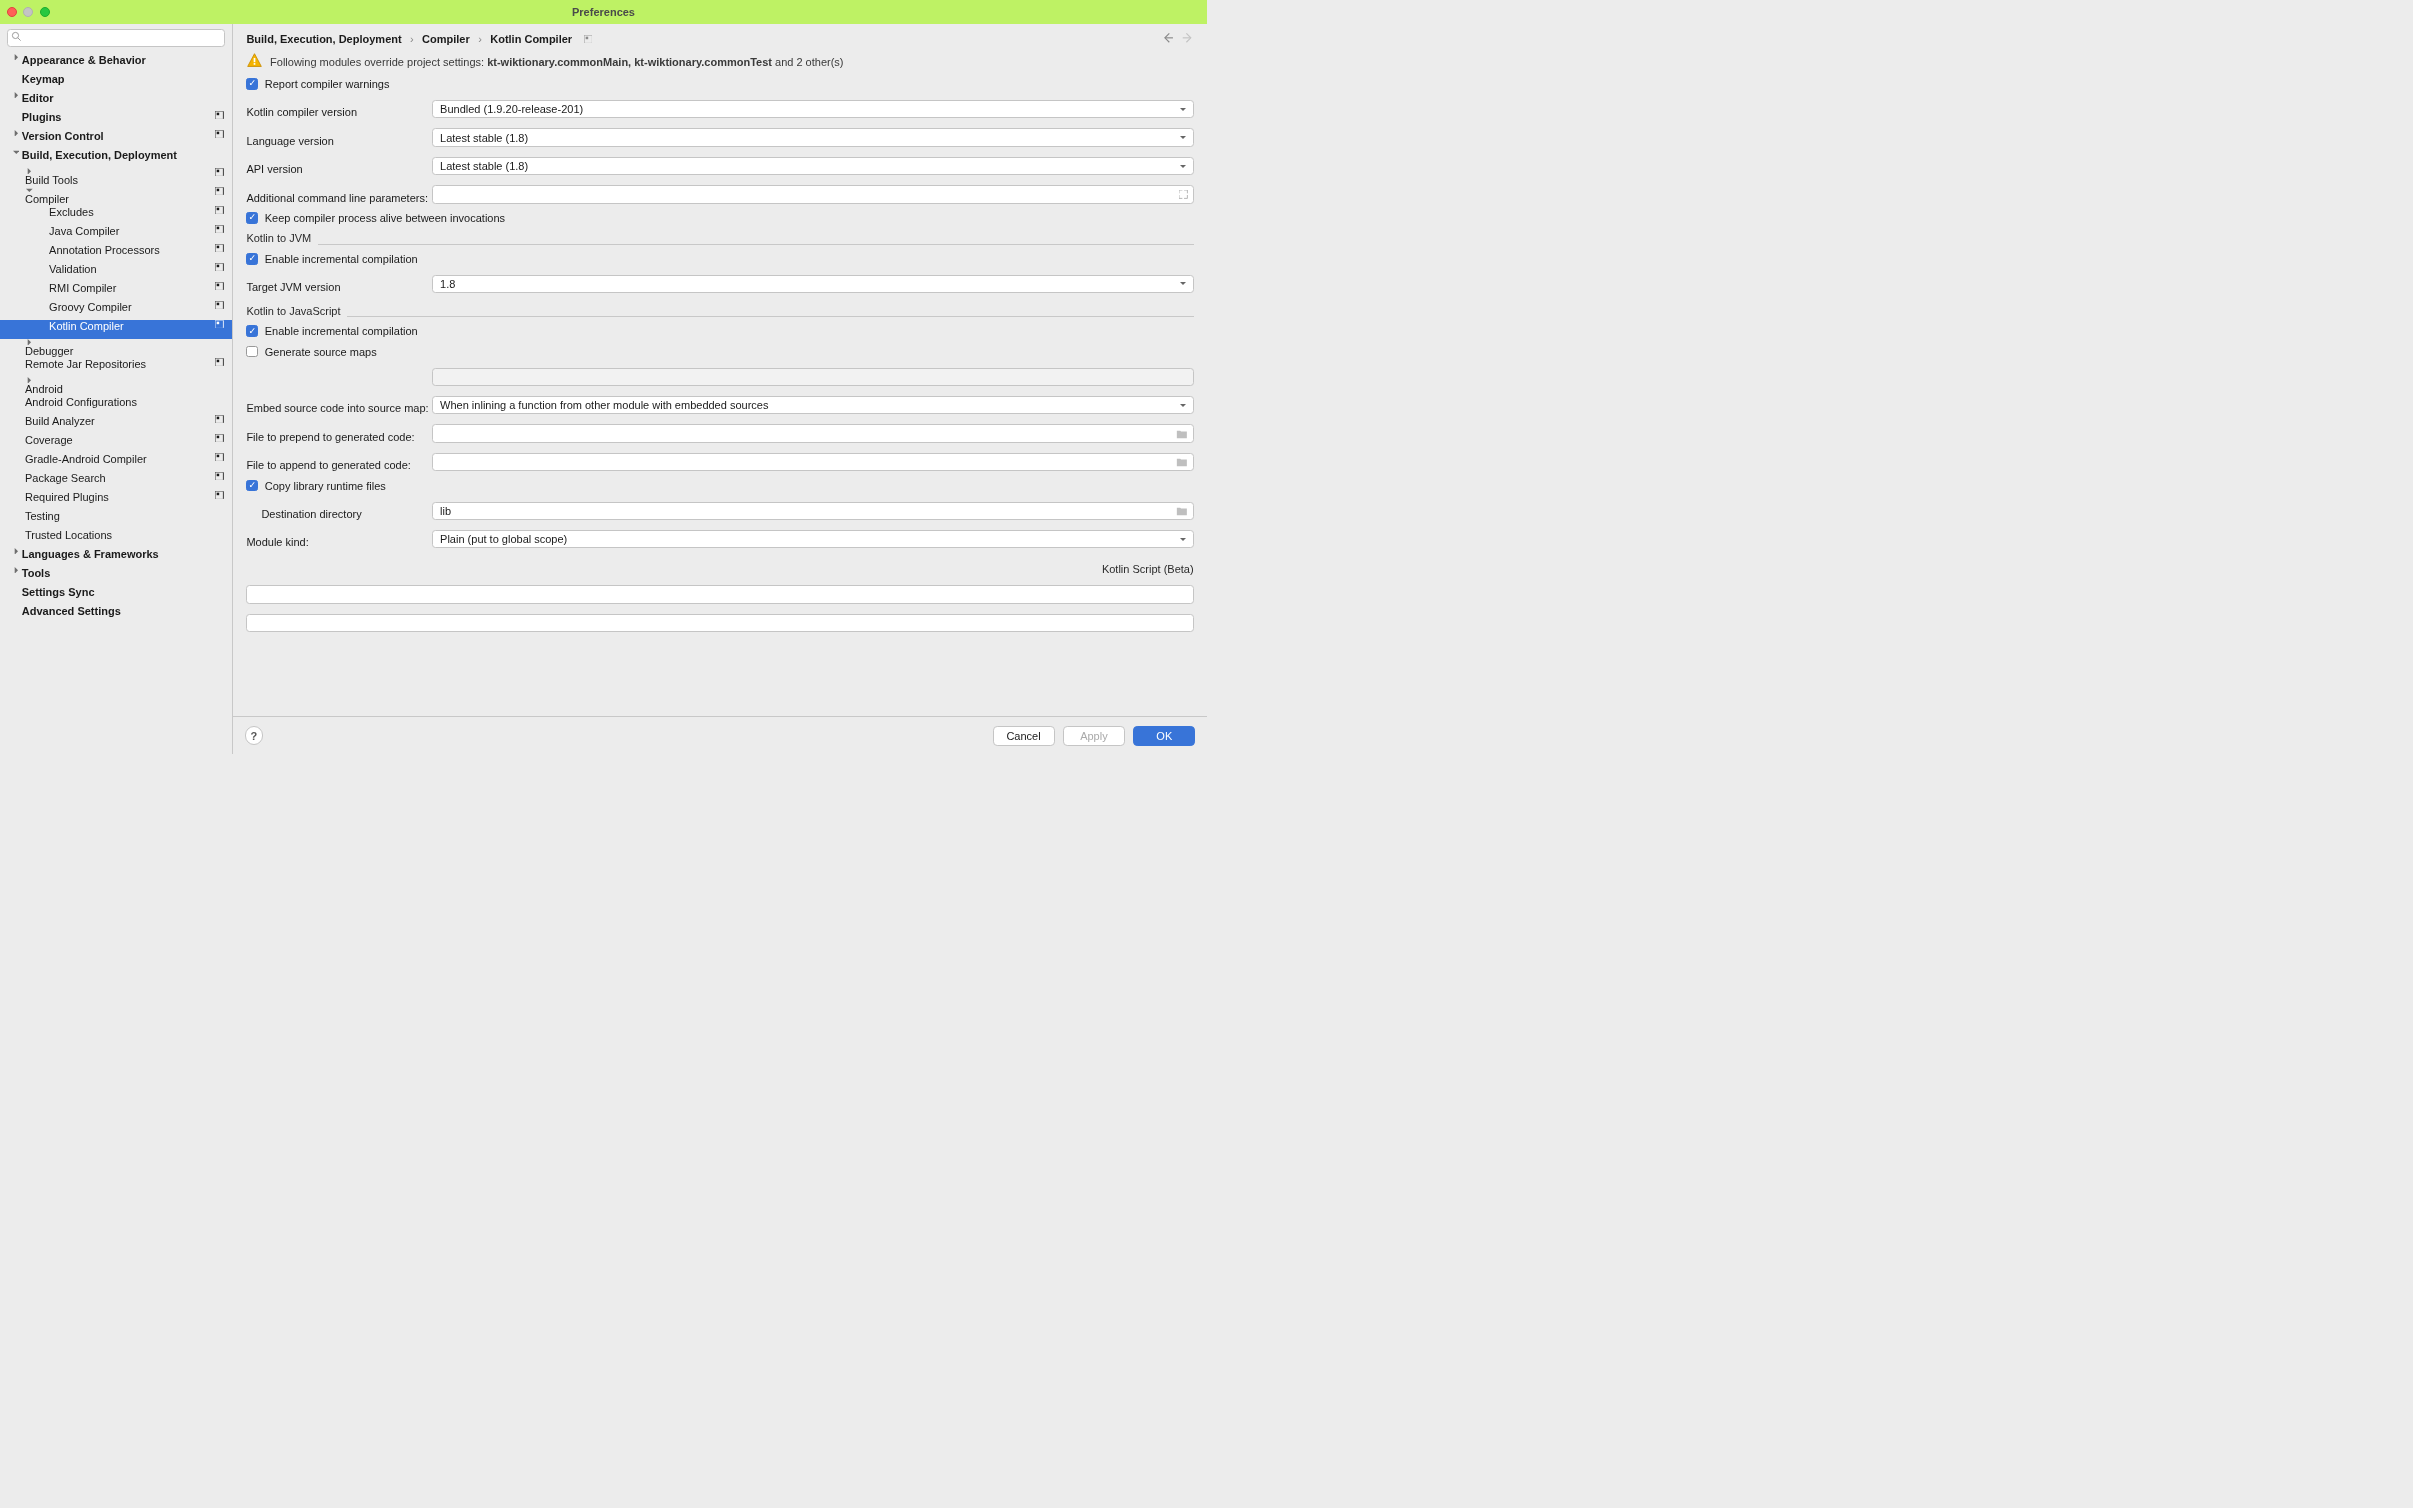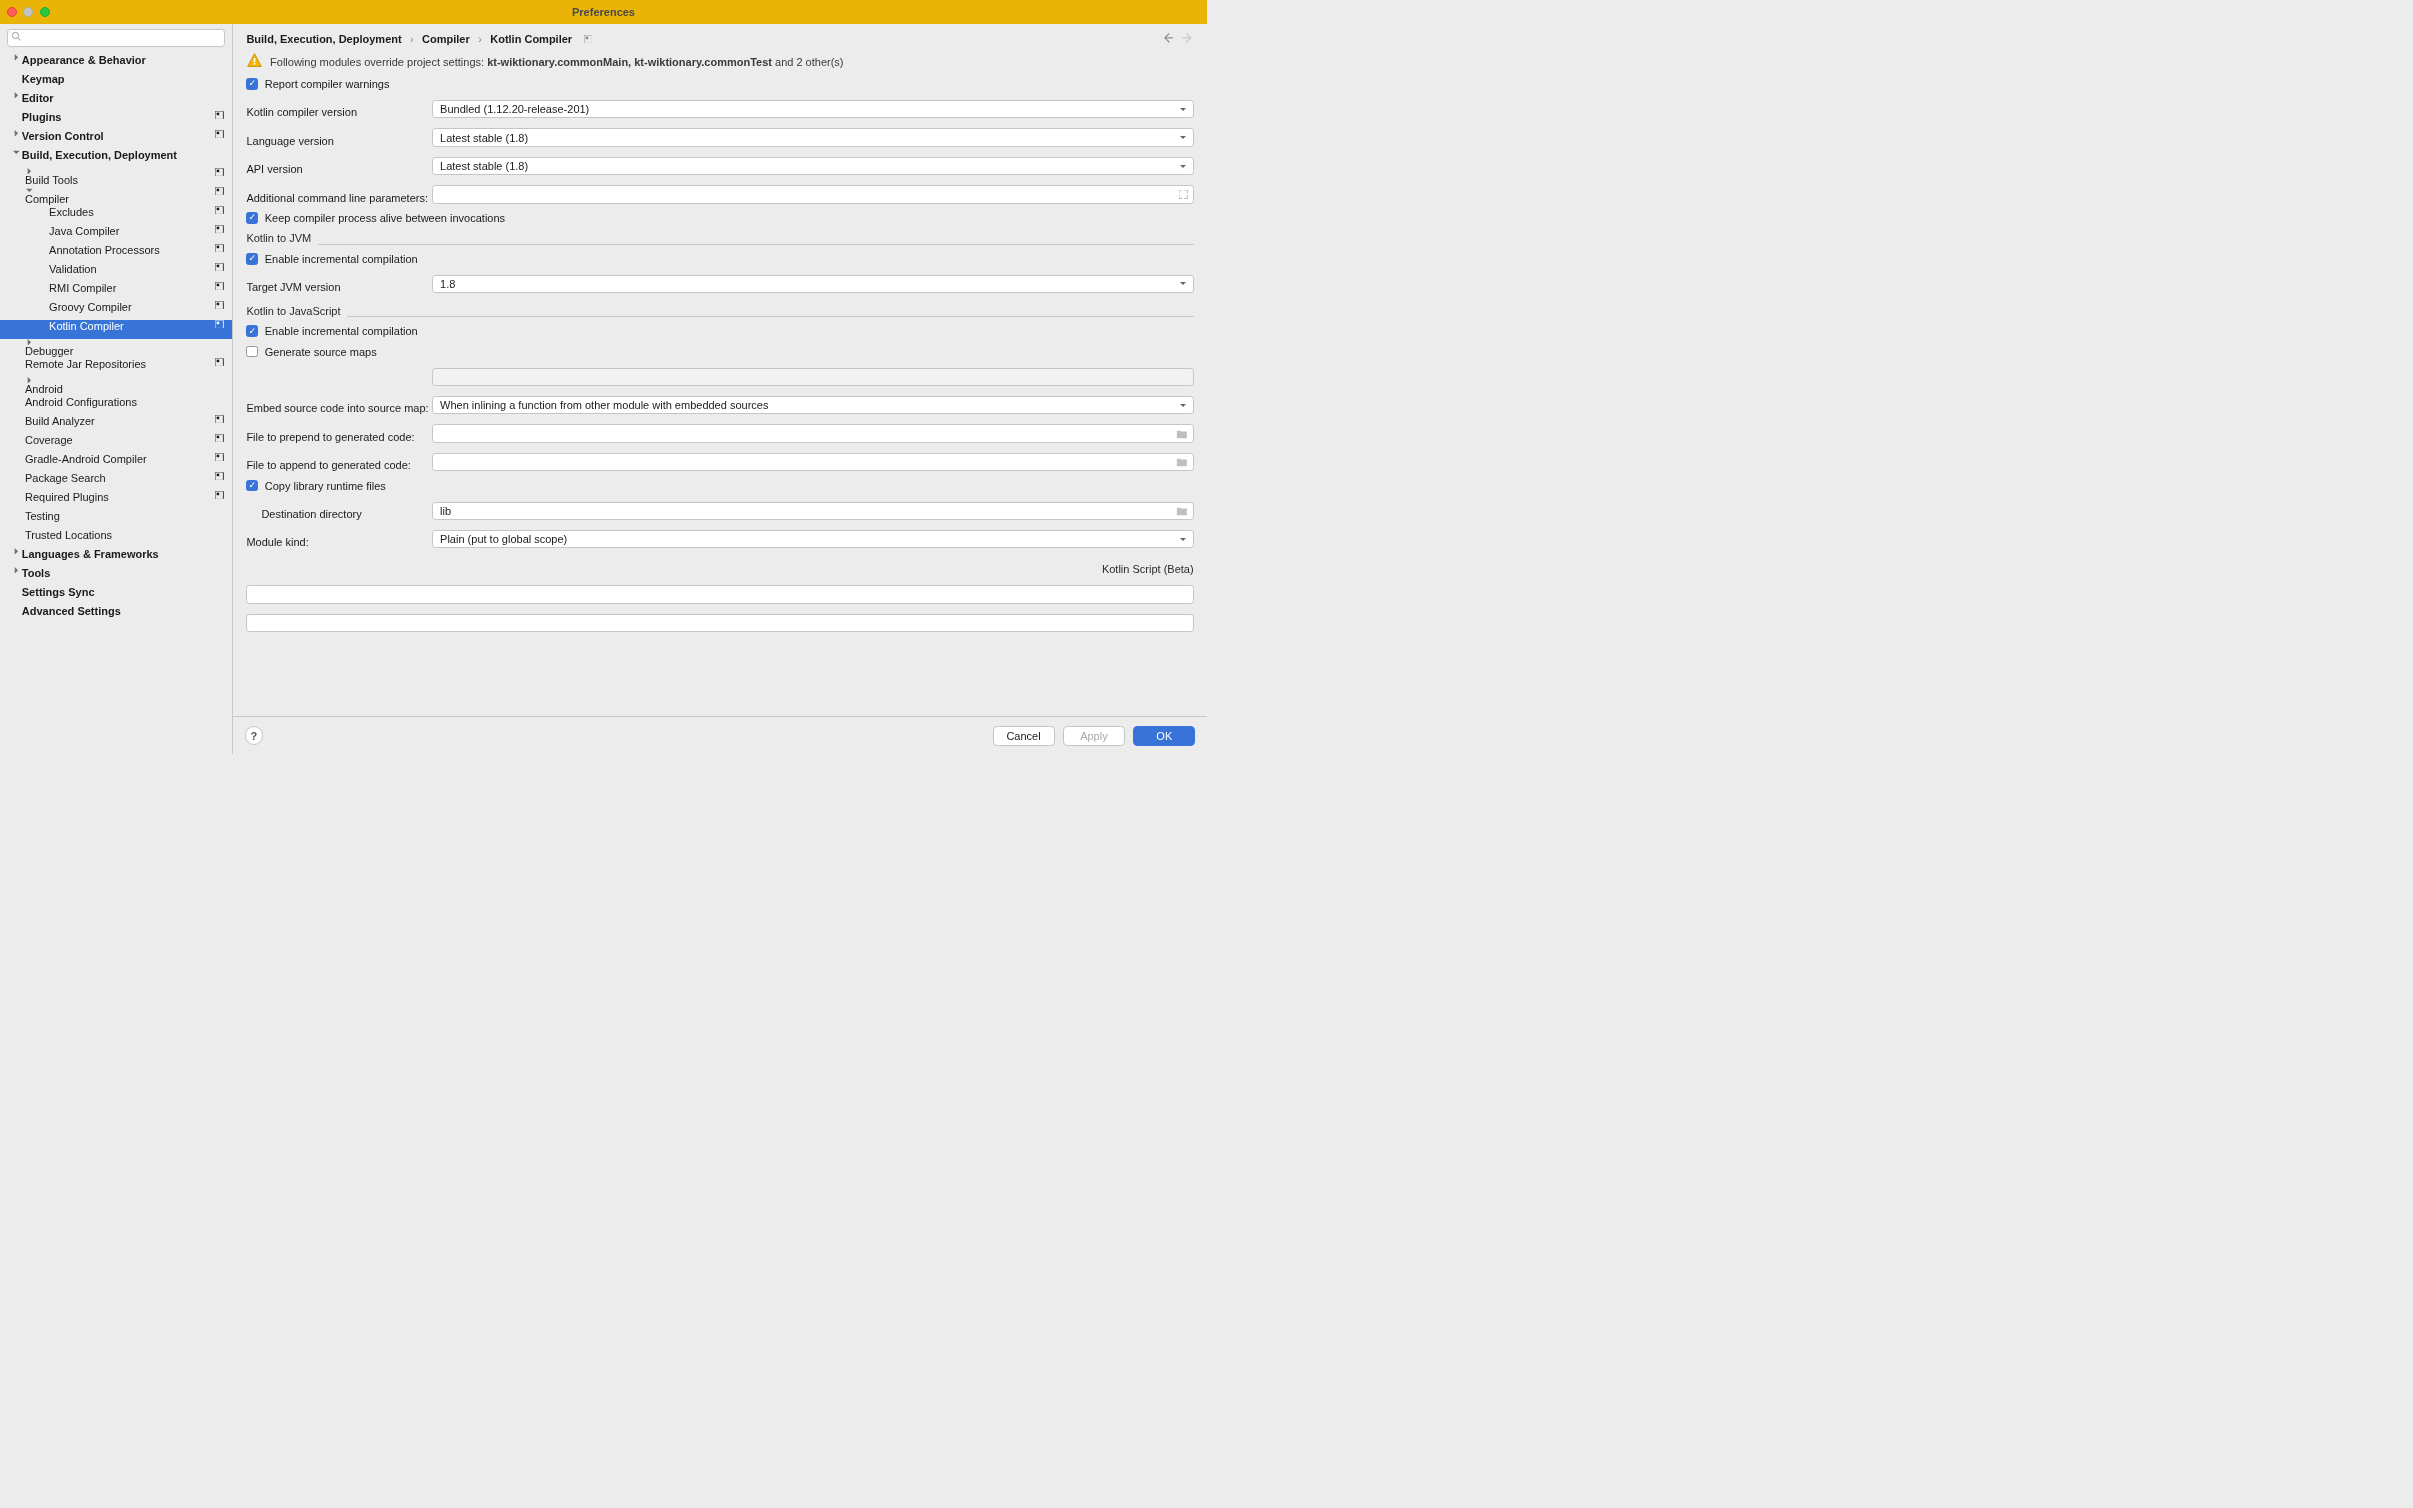--- a/index.html
+++ b/index.html
@@ -10,21 +10,21 @@
   background: #ececec;
   width: 1207px;
   height: 754px;
   overflow: hidden;
 }
 .window {
   width: 100%;
   height: 100%;
   display: flex;
   flex-direction: column;
-  background: #eab308;
+  background: #bef264;
 }
 .titlebar {
   height: 23.5px;
   display: flex;
   align-items: center;
   padding: 0 6.7px;
   position: relative;
 }
 .traffic-lights { display: flex; gap: 6.7px; }
 .traffic-light { width: 10px; height: 10px; border-radius: 50%; }
@@ -621,21 +621,21 @@
       <div class="form">
         <div class="checkbox-row">
           <span class="cb checked"></span>
           <span>Report compiler warnings</span>
         </div>
 
         <div class="row">
           <div class="label">Kotlin compiler version</div>
           <div class="control">
               <div class="select">
-                <span>Bundled (1.12.20-release-201)</span>
+                <span>Bundled (1.9.20-release-201)</span>
               </div>
             </div>
         </div>
 
         <div class="row">
           <div class="label">Language version</div>
           <div class="control">
               <div class="select">
                 <span>Latest stable (1.8)</span>
               </div>

